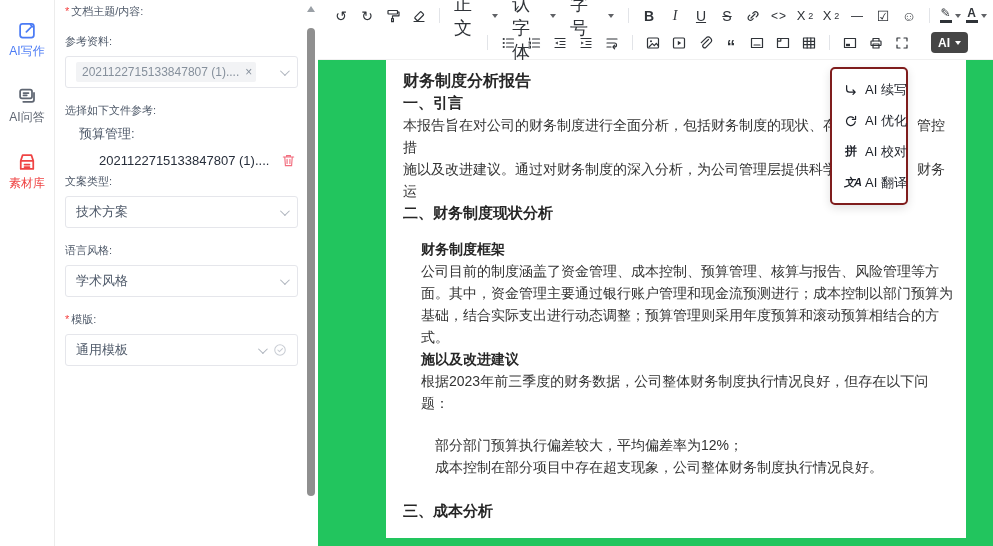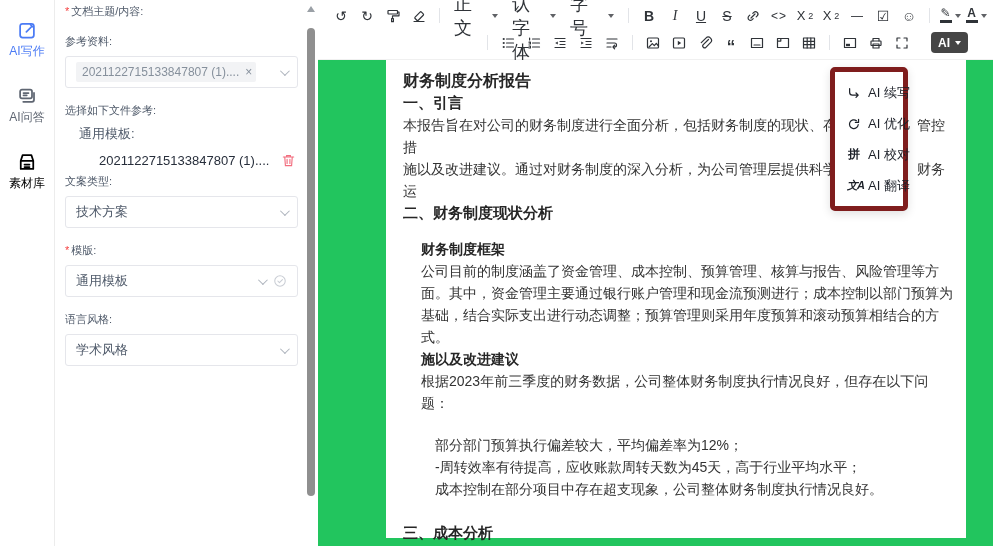--- a/index.html
+++ b/index.html
@@ -6,21 +6,21 @@
   html,body { width:993px; height:546px; overflow:hidden; background:#fff;
     font-family:"Liberation Sans", sans-serif; }
   #app { display:flex; width:993px; height:546px; }
 
   
   .nav { width:55px; background:#fff; border-right:1px solid #ececec; padding-top:20px;
          display:flex; flex-direction:column; align-items:center; gap:26px; flex:none; }
   .nav-item { display:flex; flex-direction:column; align-items:center; gap:3px; cursor:pointer;
               font-size:12px; color:#5f6672; }
   .nav-item.active { color:#4b7bf5; }
-  .nav-item.dark { color:#000000; }
+  .nav-item.dark { color:#ef4444; }
   .nav-item svg { width:20px; height:20px; stroke:currentColor; fill:none;
                   stroke-width:1.4; stroke-linecap:round; stroke-linejoin:round; }
 
   
   .panel { width:263px; flex:none; position:relative; background:#fff; padding:4px 20px 0 10px; }
   .lbl { font-size:11px; color:#4e5969; margin-bottom:7px; }
   .req { color:#f53f3f; margin-right:2px; }
   .group { margin-bottom:15px; }
   textarea.topic { width:100%; height:151px; border:1px solid #e5e6eb; border-radius:3px;
     resize:none; padding:8px 10px; font-size:13px; color:#333; line-height:19px;
@@ -89,21 +89,21 @@
   .doc .h2 { font-size:15px; font-weight:700; color:#262626; line-height:22px; }
   .doc .h3 { font-weight:700; color:#262626; }
   .gap66 { display:inline-block; width:66px; }
   .sect { margin-left:18px; }
   .issues { margin:20px 0 0 14px; }
   .mb14 { margin-bottom:14px; }
   .h2-cost { margin-top:22px; margin-bottom:12px; }
 
   
   .ai-menu { position:absolute; left:512px; top:7px; width:78px; background:#fff;
-    border:5px solid #7f1d1d; border-radius:5px; box-shadow:0 3px 10px rgba(0,0,0,.12);
+    border:2px solid #7f1d1d; border-radius:5px; box-shadow:0 3px 10px rgba(0,0,0,.12);
     padding:5px 0; z-index:10; }
   .ai-menu .mi { display:flex; align-items:center; gap:7px; height:31px; padding:0 0 0 12px;
     font-size:13px; color:#1d2129; cursor:pointer; white-space:nowrap; }
   .mi svg { width:14px; height:14px; stroke:#1d2129; fill:none; stroke-width:1.4;
     stroke-linecap:round; stroke-linejoin:round; flex:none; }
   .mi .zh { font-size:12px; font-weight:700; width:14px; text-align:center; flex:none; }
 </style>
 </head>
 <body>
 
@@ -143,56 +143,56 @@
         <span class="chip">
           <span>2021122715133847807 (1)....</span>
           <span class="x">×</span>
         </span>
         <span class="grow"></span>
         <span class="chev"></span>
       </div>
     </div>
 
     <div class="lbl">选择如下文件参考:</div>
-    <div class="fileline">通用模板:</div>
+    <div class="fileline">预算管理:</div>
     <div class="fileref">
       <span class="name">2021122715133847807 (1)....</span>
       <svg class="trash" viewBox="0 0 16 16">
         <path d="M2.5 4.2 h11 M6 4.2 V2.8 h4 v1.4 M4 4.2 l.7 9.3 h6.6 l.7 -9.3 M6.5 6.8 v4.4 M9.5 6.8 v4.4"></path>
       </svg>
     </div>
 
     <div class="group">
       <div class="lbl">文案类型:</div>
       <div class="select">
         <span>技术方案</span>
+        <span class="grow"></span>
+        <span class="chev"></span>
+      </div>
+    </div>
+
+    <div class="group">
+      <div class="lbl">语言风格:</div>
+      <div class="select">
+        <span>学术风格</span>
         <span class="grow"></span>
         <span class="chev"></span>
       </div>
     </div>
 
     <div class="group">
       <div class="lbl"><span class="req">*</span><span>模版:</span></div>
       <div class="select">
         <span>通用模板</span>
         <span class="grow"></span>
         <span class="chev"></span>
         <svg class="okcirc" viewBox="0 0 16 16">
           <circle cx="8" cy="8" r="6"></circle>
             <path d="M5.5 8 l1.8 1.8 L10.8 6.3"></path>
         </svg>
-      </div>
-    </div>
-
-    <div class="group">
-      <div class="lbl">语言风格:</div>
-      <div class="select">
-        <span>学术风格</span>
-        <span class="grow"></span>
-        <span class="chev"></span>
       </div>
     </div>
 
     <div class="sb">
       <div class="sb-up"></div>
       <div class="sb-thumb"></div>
     </div>
   </aside>
 
   <main class="editor">
@@ -376,21 +376,20 @@
         <div><span>本报告旨在对公司的财务制度进行全面分析，包括财务制度的现状、存在</span><span class="gap66"></span><span>管控措</span></div>
         <div><span>施以及改进建议。通过对财务制度的深入分析，为公司管理层提供科学决</span><span class="gap66"></span><span>财务运</span></div>
         <div class="h2 mb14">二、财务制度现状分析</div>
         <div class="sect">
           <div class="h3">财务制度框架</div>
           <div>公司目前的制度涵盖了资金管理、成本控制、预算管理、核算与报告、风险管理等方面。其中，资金管理主要通过银行账户管理和现金流预测进行；成本控制以部门预算为基础，结合实际支出进行动态调整；预算管理则采用年度预算和滚动预算相结合的方式。</div>
           <div class="h3">施以及改进建议</div>
           <div>根据2023年前三季度的财务数据，公司整体财务制度执行情况良好，但存在以下问题：</div>
           <div class="issues">
             <div>部分部门预算执行偏差较大，平均偏差率为12%；</div>
-            <div>-周转效率有待提高，应收账款周转天数为45天，高于行业平均水平；</div>
             <div>成本控制在部分项目中存在超支现象，公司整体财务制度执行情况良好。</div>
           </div>
         </div>
         <div class="h2 h2-cost">三、成本分析</div>
 
       </div>
 
       <div class="ai-menu">
         <div class="mi">
           <svg viewBox="0 0 16 16">

